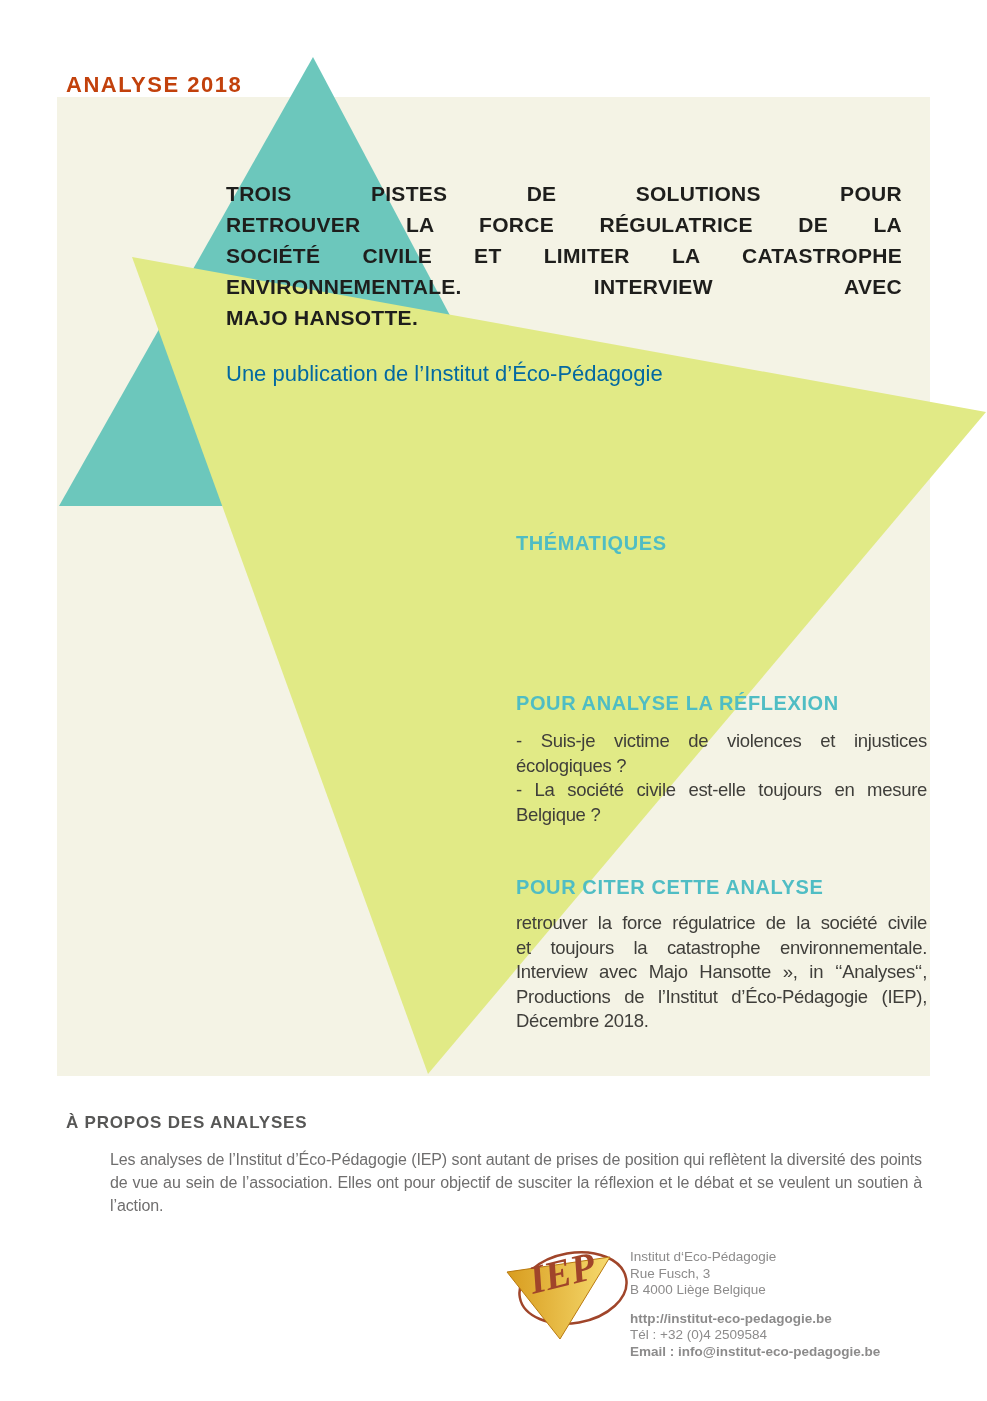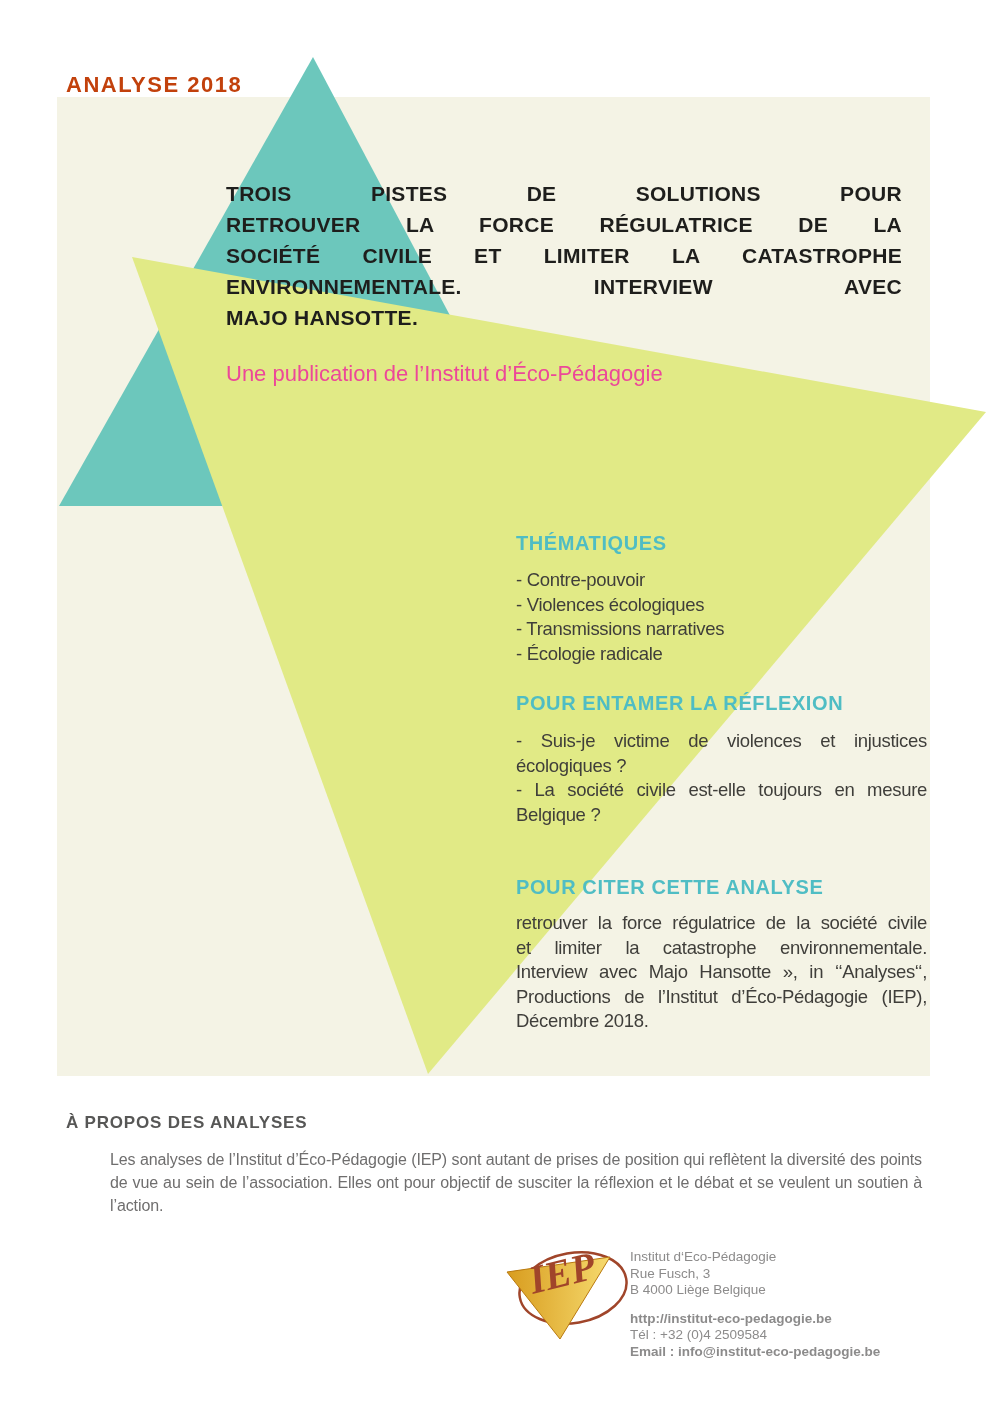--- a/index.html
+++ b/index.html
@@ -8,21 +8,21 @@
   .shapes{position:absolute;left:0;top:0;z-index:0;}
   .txt{position:absolute;z-index:2;}
 
   .top-label{left:66px;top:64px;font-size:22px;font-weight:bold;letter-spacing:1.5px;color:#c2410c;margin-top:8px;}
 
   .title{left:226px;top:178px;width:676px;color:#1e1e1c;font-weight:bold;
          font-size:21px;line-height:31px;letter-spacing:0.3px;}
   .title .ln{white-space:nowrap;}
   .title .ln.just,.para .ln.just{text-align:justify;text-align-last:justify;white-space:normal;}
 
-  .subtitle{left:226px;top:361px;font-size:22px;color:#ec4899;}
+  .subtitle{left:226px;top:361px;font-size:22px;color:#0369a1;}
 
   .teal-h{position:absolute;font-size:20px;font-weight:bold;letter-spacing:0.6px;color:#4fbdc4;}
   .h-thematiques{left:516px;top:532px;text-align:center;}
   .h-reflexion{left:516px;top:692px;}
   .h-citation{left:516px;top:876px;}
 
   .body-block{position:absolute;left:516px;width:411px;font-size:18.5px;line-height:24.6px;
               color:#3f3e3a;letter-spacing:-0.3px;}
   .list-thematiques{top:568px;}
   .para-reflexion{top:729px;}
@@ -57,39 +57,33 @@
       <div class="ln just">TROIS PISTES DE SOLUTIONS POUR</div>
       <div class="ln just">RETROUVER LA FORCE RÉGULATRICE DE LA</div>
       <div class="ln just">SOCIÉTÉ CIVILE ET LIMITER LA CATASTROPHE</div>
       <div class="ln just">ENVIRONNEMENTALE. INTERVIEW AVEC</div>
       <div class="ln">MAJO HANSOTTE.</div>
     </div>
 
   <div class="txt subtitle">Une publication de l’Institut d’Éco-Pédagogie</div>
 
   <div class="txt teal-h h-thematiques">THÉMATIQUES</div>
-  <div class="body-block list-thematiques txt">
-      <div class="ln">- Contre-pouvoir</div>
-      <div class="ln">- Violences écologiques</div>
-      <div class="ln">- Transmissions narratives</div>
-      <div class="ln">- Écologie radicale</div>
-    </div>
 
-  <div class="txt teal-h h-reflexion">POUR ENTAMER LA RÉFLEXION</div>
+  <div class="txt teal-h h-reflexion">POUR ANALYSE LA RÉFLEXION</div>
   <div class="body-block para para-reflexion txt">
       <div class="ln just">- Suis-je victime de violences et injustices</div>
       <div class="ln">écologiques ?</div>
       <div class="ln just">- La société civile est-elle toujours en mesure</div>
       <div class="ln">Belgique ?</div>
     </div>
 
   <div class="txt teal-h h-citation">POUR CITER CETTE ANALYSE</div>
   <div class="body-block para para-citation txt">
       <div class="ln just">retrouver la force régulatrice de la société civile</div>
-      <div class="ln just">et limiter la catastrophe environnementale.</div>
+      <div class="ln just">et toujours la catastrophe environnementale.</div>
       <div class="ln just">Interview avec Majo Hansotte », in ‘‘Analyses‘‘,</div>
       <div class="ln just">Productions de l’Institut d’Éco-Pédagogie (IEP),</div>
       <div class="ln">Décembre 2018.</div>
     </div>
 
   <div class="txt about-h">À PROPOS DES ANALYSES</div>
   <div class="txt about-p para">
       <div class="ln just">Les analyses de l’Institut d’Éco-Pédagogie (IEP) sont autant de prises de position qui reflètent la diversité des points</div>
       <div class="ln just">de vue au sein de l’association. Elles ont pour objectif de susciter la réflexion et le débat et se veulent un soutien à</div>
       <div class="ln">l’action.</div>

